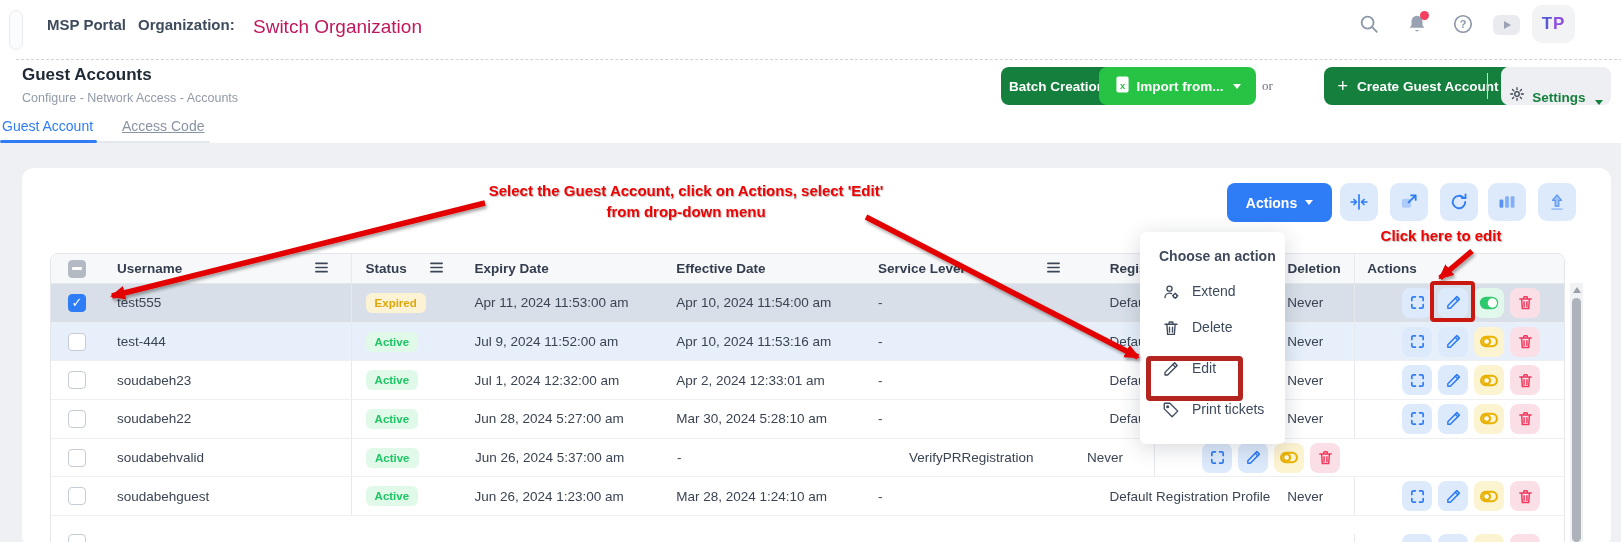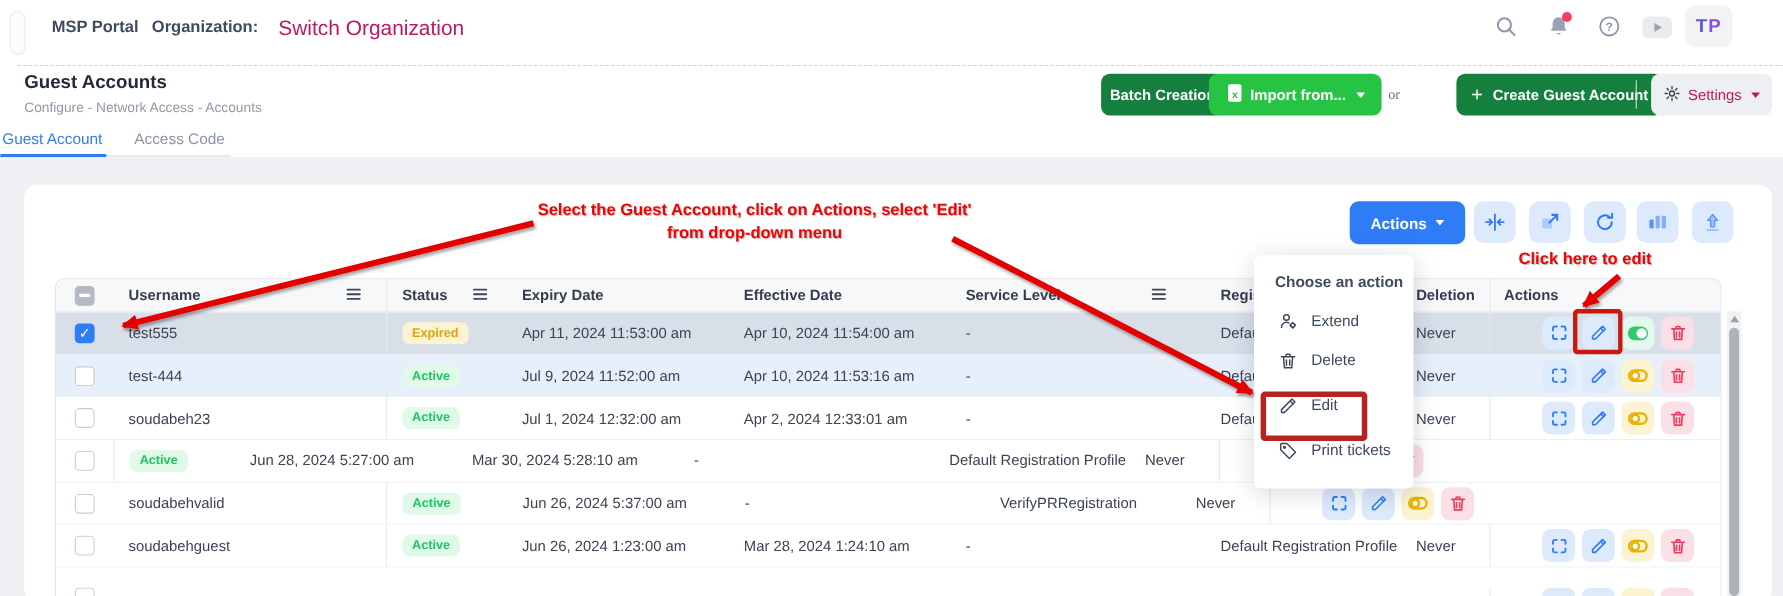--- a/index.html
+++ b/index.html
@@ -19,31 +19,31 @@
   .avatar { position:absolute; left:1516px; top:5px; width:43px; height:38px; background:#f2f3f5; border-radius:10px; display:flex; align-items:center; justify-content:center; font-size:17px; font-weight:bold; letter-spacing:1px; }
   .avatar .t1 { color:#5957d8; } .avatar .t2 { color:#8c4fe0; }
 
   
   .pagehead { position:absolute; left:0; top:61px; width:1621px; height:54px; background:#fff; }
   .page-title { position:absolute; left:22px; top:4px; font-size:17px; font-weight:bold; color:#212b36; }
   .breadcrumb { position:absolute; left:22px; top:30px; font-size:12.5px; color:#929aa8; }
   .btn { position:absolute; top:6px; height:38px; border:none; border-radius:8px; font-family:inherit; font-size:13.5px; font-weight:bold; color:#fff; display:flex; align-items:center; justify-content:center; gap:7px; cursor:pointer; }
   .btn-blue { background:#15803d;margin-left:36px; }
   .btn-green { background:#27c345; }
-  .btn-grey { background:#edeff2; color:#be185d; font-weight:400; }
+  .btn-grey { background:#edeff2; color:#15803d; font-weight:700;align-items:flex-end; }
   .or-text { position:absolute; left:1262px; top:17px; font-size:13px; color:#6a7280;font-family:Liberation Serif, serif; }
   .hdr-divider { position:absolute; left:1487px; top:12px; width:1px; height:26px; background:#d6dae0; }
   .caret { width:0; height:0; border-left:4px solid transparent; border-right:4px solid transparent; border-top:5px solid currentColor; display:inline-block; margin-left:2px; }
   .plus { font-size:18px; font-weight:normal; margin-right:2px; }
 
   
   .tabs { position:absolute; left:0; top:115px; width:1621px; height:28px; background:#fff; }
   .tab { position:absolute; top:3px; font-size:14px; cursor:pointer; }
   .tab-active { left:2px; color:#2e7cf6; }
-  .tab-idle { left:122px; color:#8a93a2; }
+  .tab-idle { left:122px; color:#8a93a2;text-decoration:underline; }
   .tab-line-blue { position:absolute; left:0; top:25px; width:97px; height:3px; background:#2e7cf6; border-radius:2px; }
   .tab-line-grey { position:absolute; left:97px; top:26px; width:113px; height:2px; background:#e4e7eb; }
 
   
   .content-bg { position:absolute; left:0; top:143px; width:1621px; height:399px; background:#eef0f3; }
   .card { position:absolute; left:22px; top:168px; width:1589px; height:380px; background:#fff; border-radius:12px; }
 
   
   .actions-btn { position:absolute; left:1227px; top:183px; width:105px; height:39px; background:#2e7cf6; border:none; border-radius:8px; color:#fff; font-family:inherit; font-size:14px; font-weight:bold; display:flex; align-items:center; justify-content:center; gap:6px; cursor:pointer; }
   .icon-btn { position:absolute; top:183px; width:38px; height:38px; background:#ddeafc; border:none; border-radius:9px; display:flex; align-items:center; justify-content:center; cursor:pointer; }
@@ -356,20 +356,21 @@
               <svg width="17" height="17" viewBox="0 0 24 24" fill="none" stroke="#ee3a5f" stroke-width="2.1" stroke-linecap="round">
                 <path d="M4 7h16M9.5 7V5a1 1 0 0 1 1-1h3a1 1 0 0 1 1 1v2M6.5 7l1 13.5h9l1-13.5M10 11v6.5M14 11v6.5"></path>
               </svg>
             </span>
           </div>
         </div>
         <div class="trow">
           <div class="cell c-check">
             <span class="cb"></span>
           </div>
+          <div class="cell c-user">soudabeh22</div>
           <div class="cell c-status">
             <span class="badge b-active">Active</span>
           </div>
           <div class="cell c-expiry">Jun 28, 2024 5:27:00 am</div>
           <div class="cell c-effective">Mar 30, 2024 5:28:10 am</div>
           <div class="cell c-service">-</div>
           <div class="cell c-profile">Default Registration Profile</div>
           <div class="cell c-deletion">Never</div>
           <div class="cell c-actions">
             <span class="acell a-blue">

